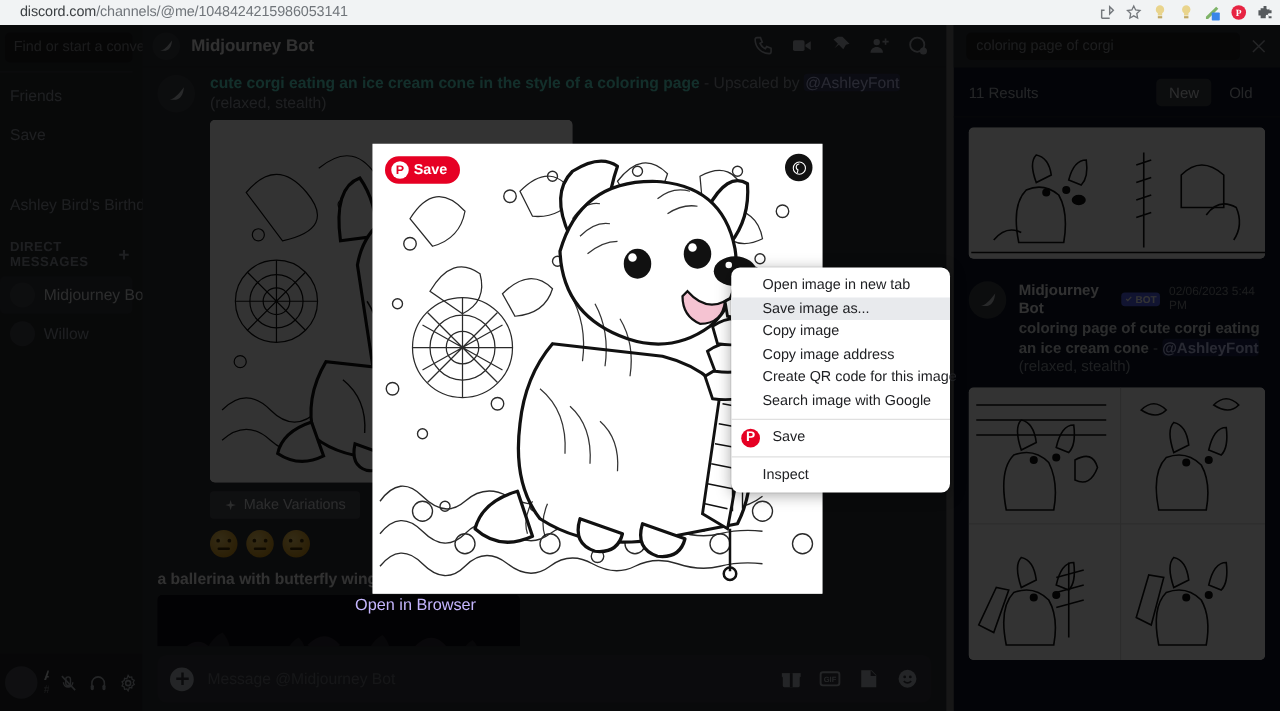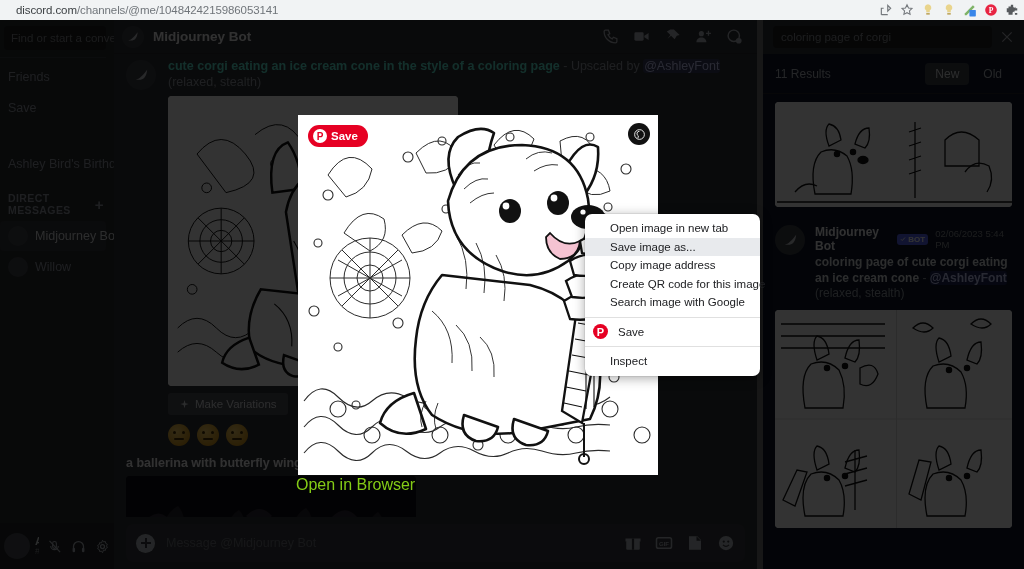--- a/index.html
+++ b/index.html
@@ -226,22 +226,22 @@
     width: 14px; height: 14px; border-radius: 50%; background: #fff;
     color: #e60023; font-size: 10px; font-weight: bold;
     display: flex; align-items: center; justify-content: center;
   }
   .pin-round {
     position: absolute; right: 8px; top: 8px; z-index: 5;
     width: 22px; height: 22px; border-radius: 50%; background: #111;
     display: flex; align-items: center; justify-content: center;
   }
   .open-browser {
-    position: absolute; z-index: 60; left: 296px; top: 476px;
-    font-size: 16px; color: #84cc16;
+    position: absolute; z-index: 60; left: 284px; top: 476px;
+    font-size: 13px; color: #c4b5fd;
   }
 
   
   .ctx {
     position: absolute; z-index: 70; left: 585px; top: 214px; width: 175px;
     background: #fff; border-radius: 7px;
     box-shadow: 0 2px 12px rgba(0,0,0,.35), 0 0 0 1px rgba(0,0,0,.06);
     padding: 5px 0; font-size: 11.5px; color: #202124;
   }
   .ctx-item {
@@ -726,20 +726,23 @@
   <div class="open-browser">Open in Browser</div>
 
   <div class="ctx">
     <div class="ctx-item">
       <span>Open image in new tab</span>
     </div>
     <div class="ctx-item sel">
       <span>Save image as...</span>
     </div>
     <div class="ctx-item">
+      <span>Copy image</span>
+    </div>
+    <div class="ctx-item">
       <span>Copy image address</span>
     </div>
     <div class="ctx-item">
       <span>Create QR code for this image</span>
     </div>
     <div class="ctx-item">
       <span>Search image with Google</span>
     </div>
     <div class="ctx-sep"></div>
     <div class="ctx-item with-icon">

